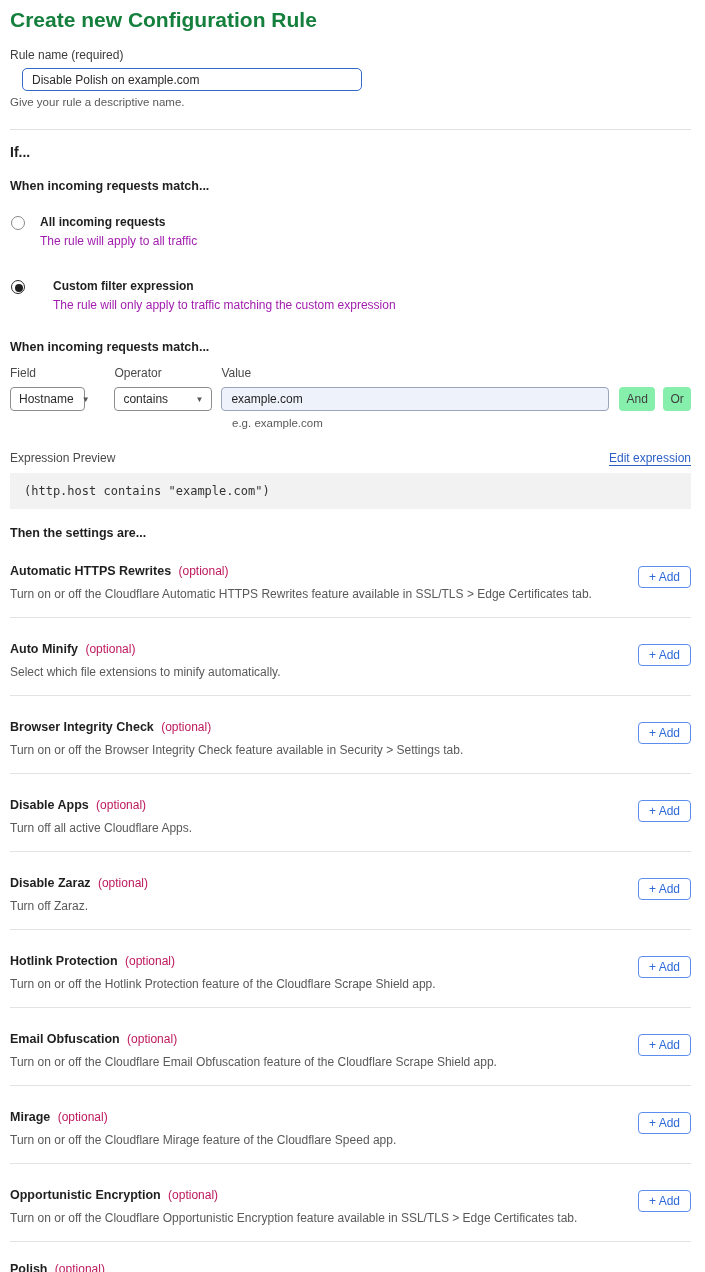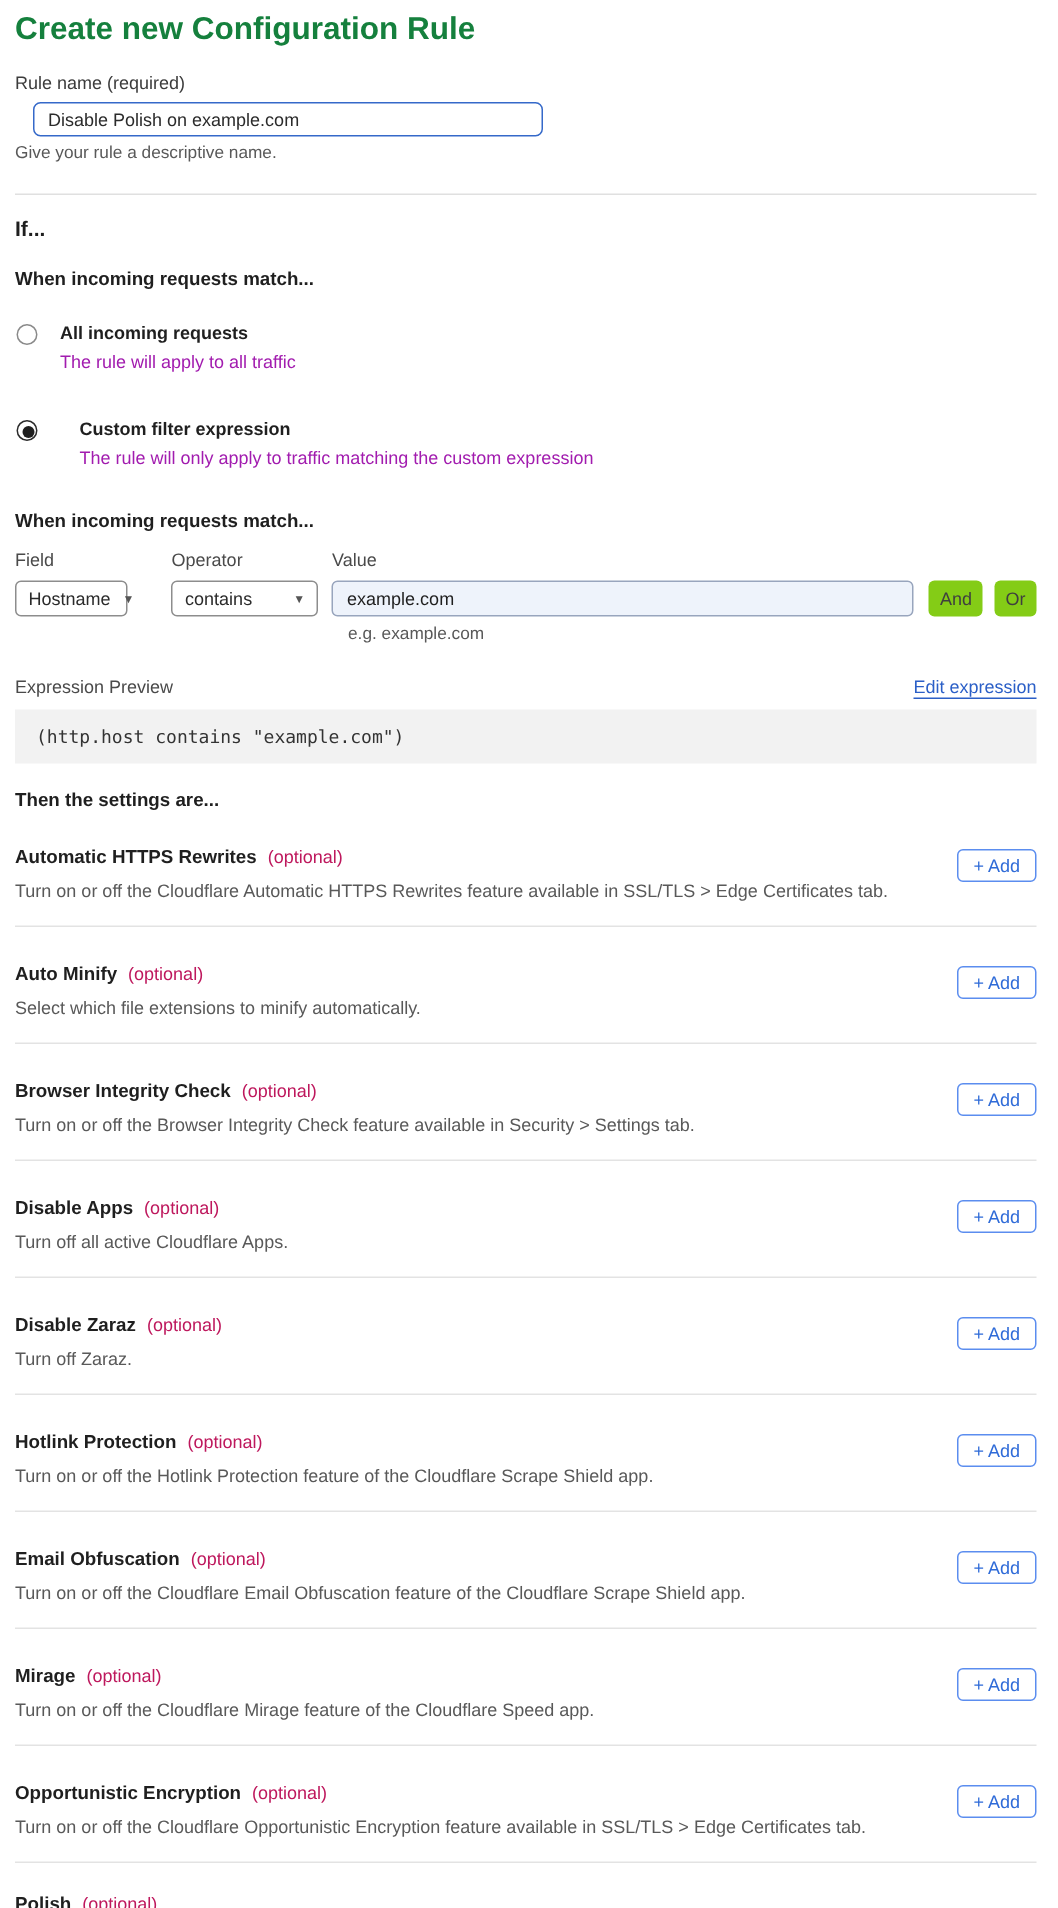--- a/index.html
+++ b/index.html
@@ -62,21 +62,21 @@
   .col-field .select-box{width:75px;}
   .col-operator{width:98px;margin-right:9px;}
   .col-operator .select-box{width:98px;}
   .col-value{width:388px;}
   .value-input{
     width:388px;height:24px;border:1px solid #98a5bd;border-radius:4px;
     background:var(--value-field-bg,#eef3fb);padding:0 9px;font-size:12px;color:#1f1f1f;
     font-family:"Liberation Sans","DejaVu Sans",sans-serif;outline:none;
   }
   .connector-btn{
-    height:24px;border:none;border-radius:4px;background:#84cc16;color:#3f3f3f;
+    height:24px;border:none;border-radius:4px;background:#86efac;color:#3f3f3f;
     font-size:12px;font-family:inherit;cursor:pointer;
   }
   .and-btn{width:36px;margin-left:10px;}
   .or-btn{width:28px;margin-left:8px;}
   .value-helper{margin-left:222px;margin-top:6px;font-size:11.5px;color:#595959;}
 
   .preview-head{display:flex;justify-content:space-between;align-items:baseline;margin-top:22px;}
   .preview-label{font-size:12px;color:#4a4a4a;}
   .edit-link{
     font-size:12px;color:#2b5fc7;text-decoration:none;

